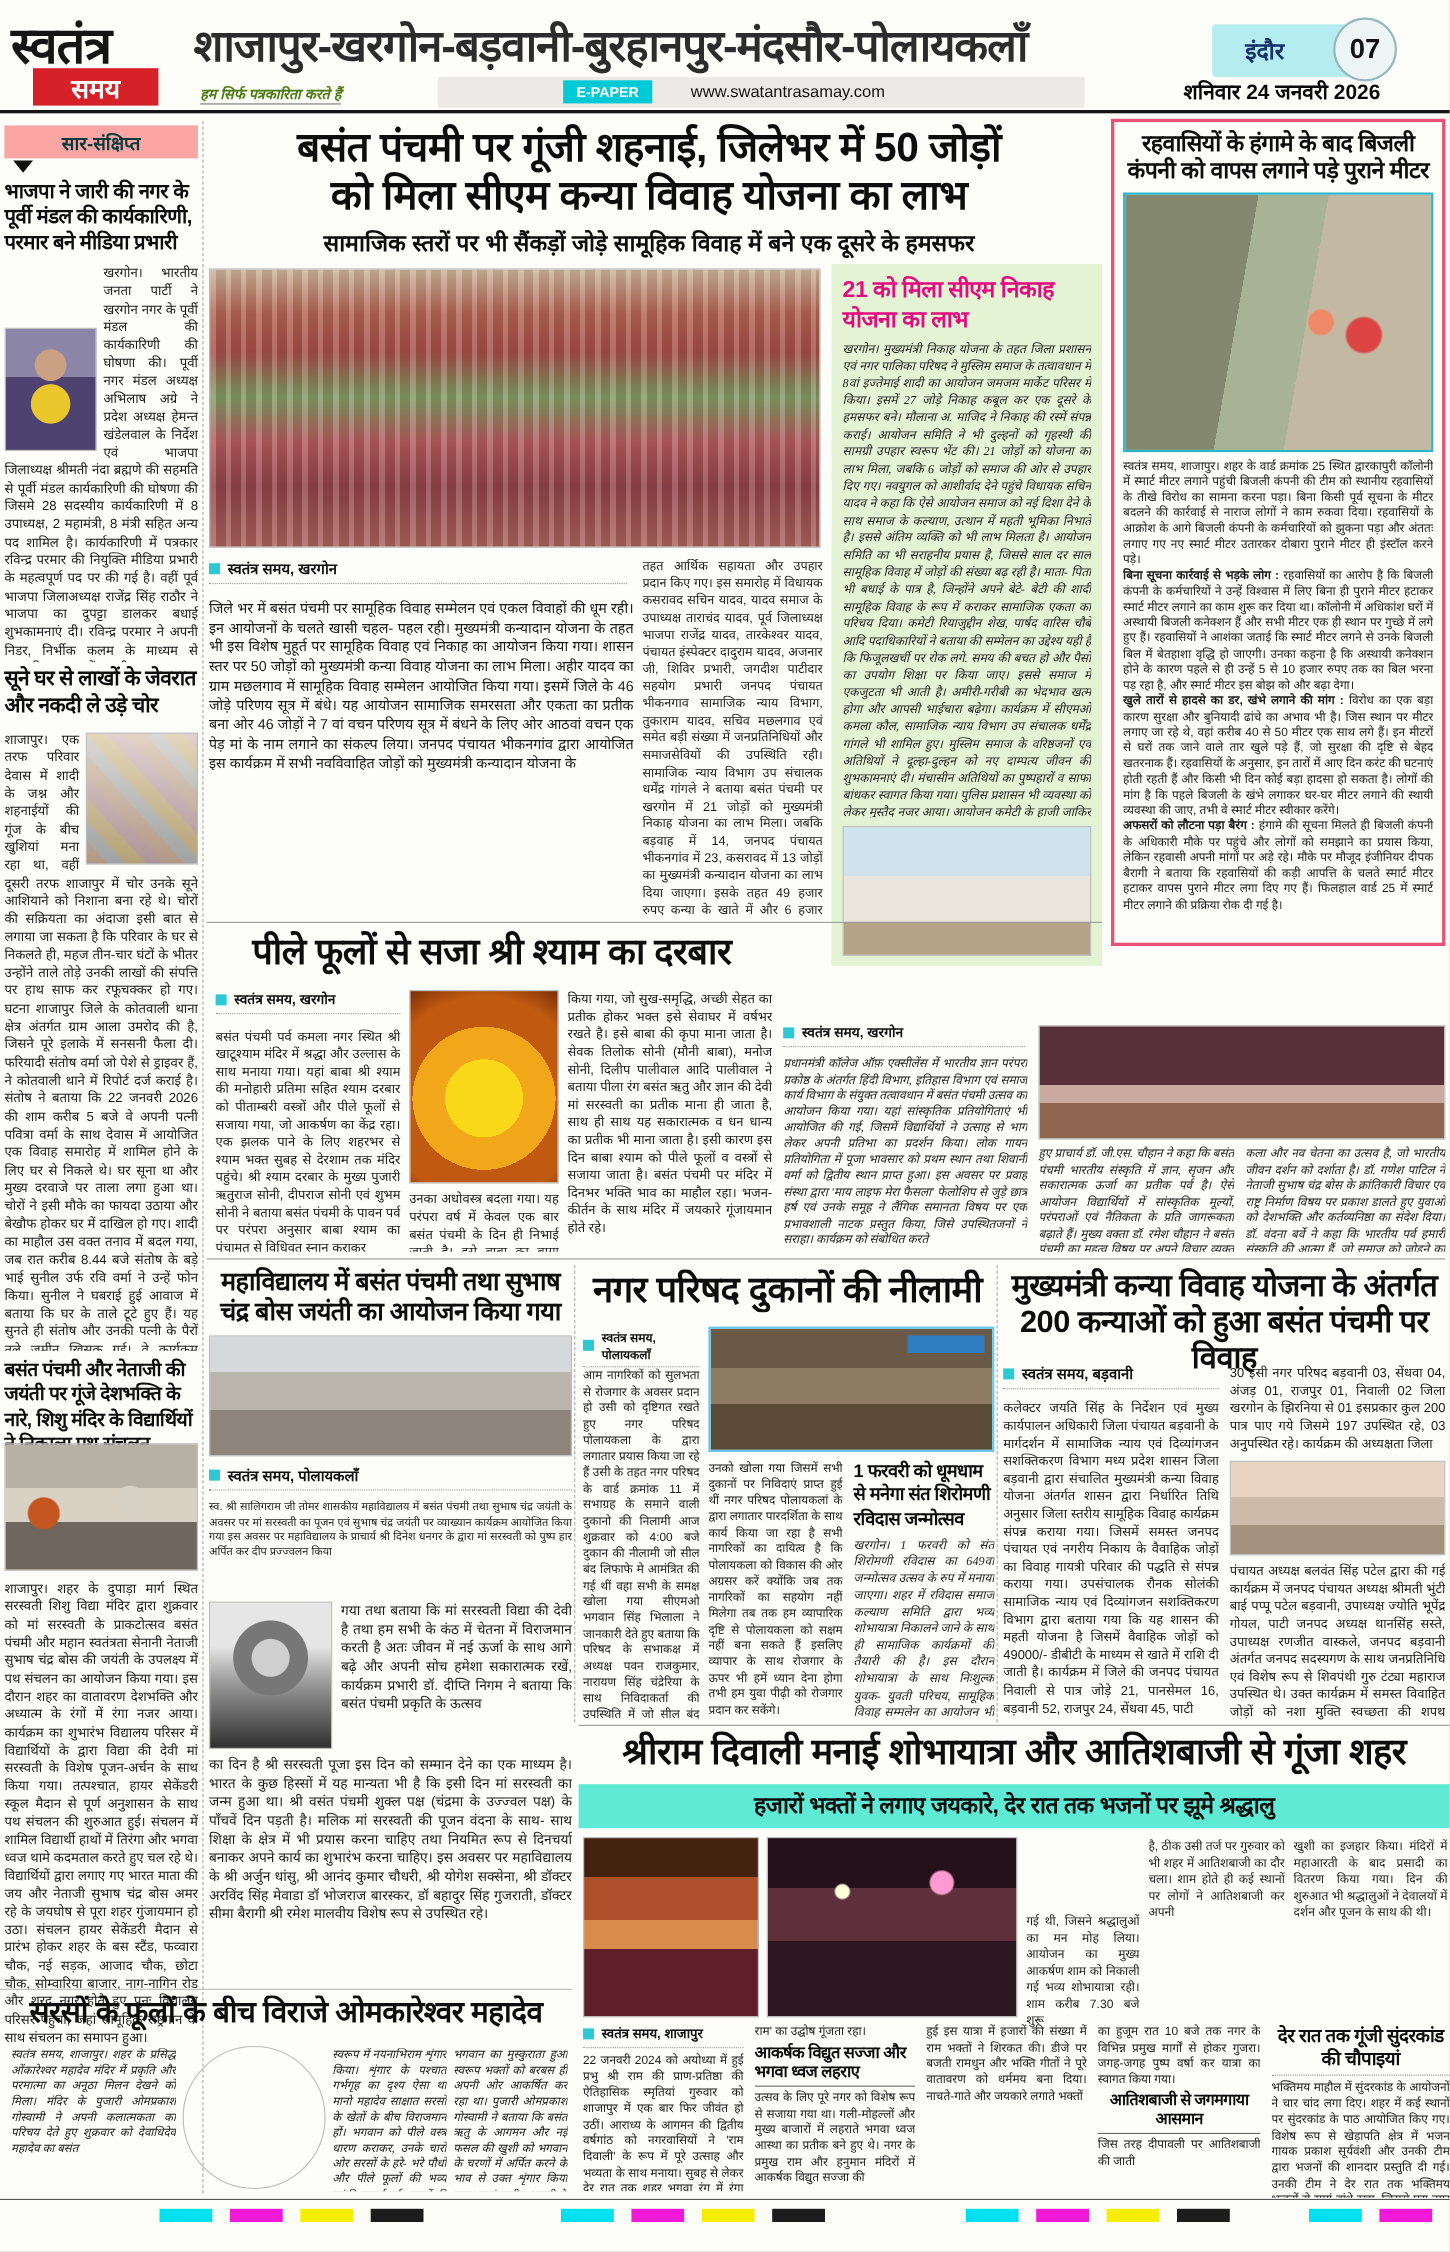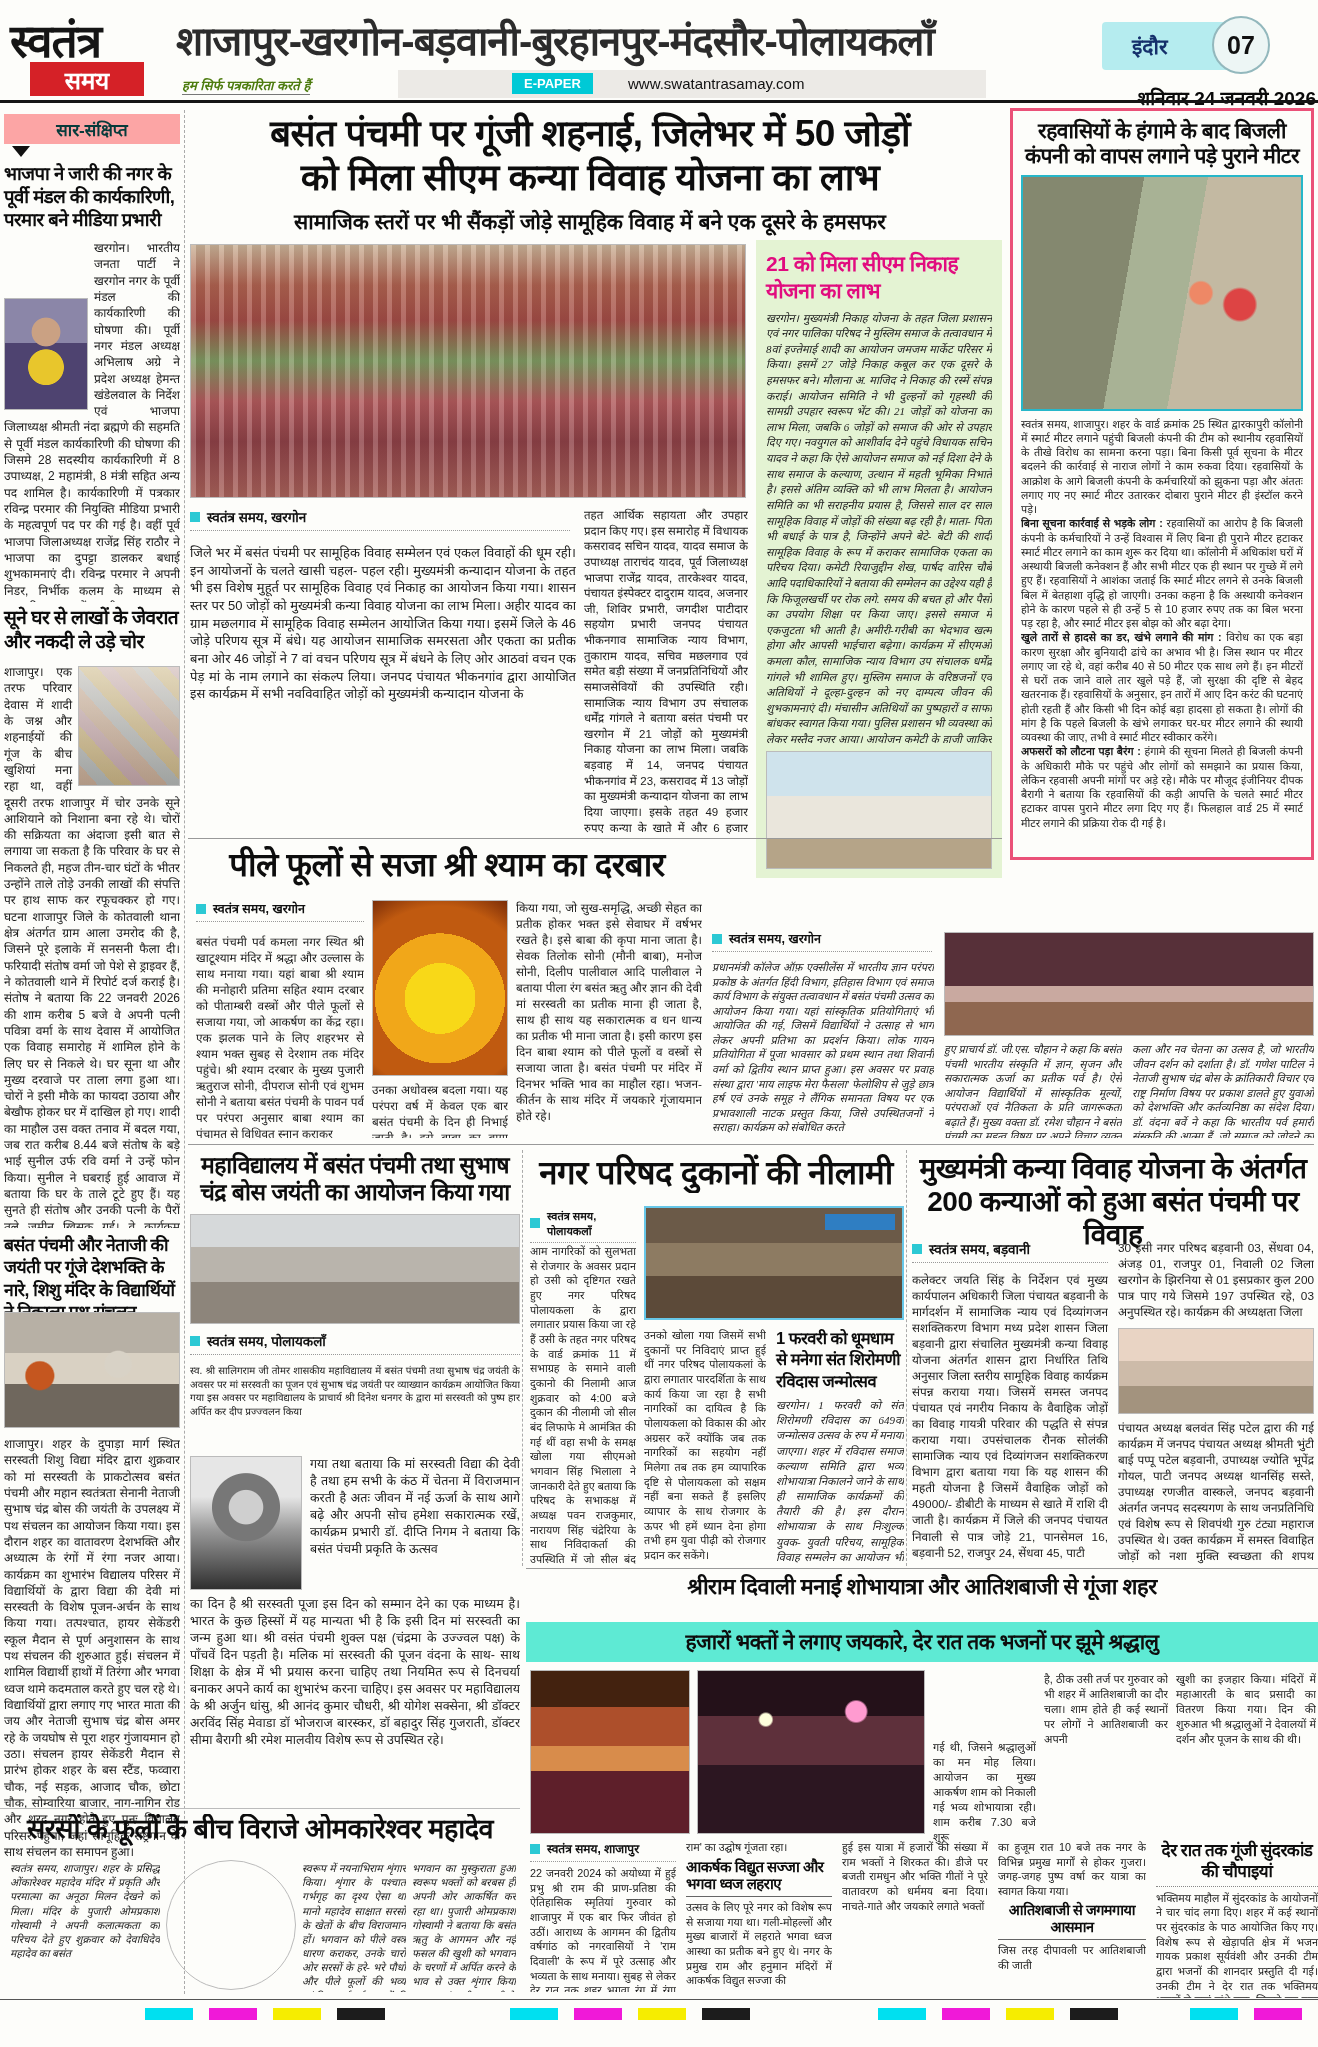--- a/index.html
+++ b/index.html
@@ -71,21 +71,21 @@
     </div>
     <div class="abs" style="left:1212px;top:16px;width:58px;height:58px;border-radius:50%;background:#edf6f5;border:2px solid #93b8bd;display:flex;align-items:center;justify-content:center;">
       <span style="font-size:25px;font-weight:bold;color:#111;">07</span>
     </div>
     <div class="abs" style="left:182px;top:76px;font-size:13px;font-weight:bold;font-style:italic;color:#4d7c0f;border-bottom:1px solid #777;">हम सिर्फ पत्रकारिता करते हैं</div>
     <div class="abs" style="left:398px;top:70px;width:588px;height:28px;background:#eceae6;"></div>
     <div class="abs" style="left:512px;top:73px;background:#00c9d6;color:#fff;font-weight:bold;font-size:13px;padding:3px 12px;">
       <span>E-PAPER</span>
     </div>
     <div class="abs" style="left:628px;top:75px;font-size:15px;color:#111;">www.swatantrasamay.com</div>
-    <div class="abs" style="left:1076px;top:85px;width:240px;font-size:19px;font-weight:bold;color:#0a0a0a;text-align:right;">शनिवार 24 जनवरी 2026</div>
+    <div class="abs" style="left:1076px;top:70px;width:240px;font-size:19px;font-weight:bold;color:#0a0a0a;text-align:left;">शनिवार 24 जनवरी 2026</div>
     <div class="abs" style="left:0;top:100px;width:1318px;height:3px;background:#151515;"></div>
   </div>
 
   <div class="abs vline" style="left:184px;top:110px;height:1884px;"></div>
 
   <div class="abs" style="left:4px;top:114px;width:176px;height:30px;background:#fca5a5;display:flex;align-items:center;justify-content:center;">
     <span style="font-weight:bold;font-size:17px;color:#063b3b;">सार-संक्षिप्त</span>
   </div>
   <div class="abs" style="left:12px;top:146px;width:0;height:0;border-left:9px solid transparent;border-right:9px solid transparent;border-top:11px solid #111;"></div>
 
@@ -199,21 +199,21 @@
     <span class="sq"></span>
     <span>स्वतंत्र समय, बड़वानी</span>
   </div>
   <div class="abs bodytxt" style="left:912px;top:1272px;width:196px;height:292px;font-size:11.8px;">कलेक्टर जयति सिंह के निर्देशन एवं मुख्य कार्यपालन अधिकारी जिला पंचायत बड़वानी के मार्गदर्शन में सामाजिक न्याय एवं दिव्यांगजन सशक्तिकरण विभाग मध्य प्रदेश शासन जिला बड़वानी द्वारा संचालित मुख्यमंत्री कन्या विवाह योजना अंतर्गत शासन द्वारा निर्धारित तिथि अनुसार जिला स्तरीय सामूहिक विवाह कार्यक्रम संपन्न कराया गया। जिसमें समस्त जनपद पंचायत एवं नगरीय निकाय के वैवाहिक जोड़ों का विवाह गायत्री परिवार की पद्धति से संपन्न कराया गया। उपसंचालक रौनक सोलंकी सामाजिक न्याय एवं दिव्यांगजन सशक्तिकरण विभाग द्वारा बताया गया कि यह शासन की महती योजना है जिसमें वैवाहिक जोड़ों को 49000/- डीबीटी के माध्यम से खाते में राशि दी जाती है। कार्यक्रम में जिले की जनपद पंचायत निवाली से पात्र जोड़े 21, पानसेमल 16, बड़वानी 52, राजपुर 24, सेंधवा 45, पाटी</div>
   <div class="abs bodytxt" style="left:1118px;top:1240px;width:196px;height:84px;font-size:11.8px;">30 इसी नगर परिषद बड़वानी 03, सेंधवा 04, अंजड़ 01, राजपुर 01, निवाली 02 जिला खरगोन के झिरनिया से 01 इसप्रकार कुल 200 पात्र पाए गये जिसमे 197 उपस्थित रहे, 03 अनुपस्थित रहे। कार्यक्रम की अध्यक्षता जिला</div>
   <div class="abs photo ph-kanya" style="left:1118px;top:1328px;width:196px;height:86px;"></div>
   <div class="abs bodytxt" style="left:1118px;top:1420px;width:196px;height:144px;font-size:11.8px;">पंचायत अध्यक्ष बलवंत सिंह पटेल द्वारा की गई कार्यक्रम में जनपद पंचायत अध्यक्ष श्रीमती भुंटी बाई पप्पू पटेल बड़वानी, उपाध्यक्ष ज्योति भूपेंद्र गोयल, पाटी जनपद अध्यक्ष थानसिंह सस्ते, उपाध्यक्ष रणजीत वास्कले, जनपद बड़वानी अंतर्गत जनपद सदस्यगण के साथ जनप्रतिनिधि एवं विशेष रूप से शिवपंथी गुरु टंट्या महाराज उपस्थित थे। उक्त कार्यक्रम में समस्त विवाहित जोड़ों को नशा मुक्ति स्वच्छता की शपथ दिलवाई गई।</div>
 
   <div class="abs hline" style="left:526px;top:1568px;width:792px;border-color:#999;"></div>
 
-  <div class="abs hl" style="left:526px;top:1574px;width:792px;font-size:22px;white-space:nowrap;overflow:hidden;">श्रीराम दिवाली मनाई शोभायात्रा और आतिशबाजी से गूंजा शहर</div>
+  <div class="abs hl" style="left:526px;top:1574px;width:792px;font-size:33px;white-space:nowrap;overflow:hidden;">श्रीराम दिवाली मनाई शोभायात्रा और आतिशबाजी से गूंजा शहर</div>
   <div class="abs" style="left:526px;top:1622px;width:792px;height:40px;background:#5eead4;display:flex;align-items:center;justify-content:center;">
     <span class="hl" style="font-size:21px;">हजारों भक्तों ने लगाए जयकारे, देर रात तक भजनों पर झूमे श्रद्धालु</span>
   </div>
   <div class="abs photo ph-stage" style="left:530px;top:1670px;width:160px;height:164px;"></div>
   <div class="abs photo ph-night" style="left:697px;top:1670px;width:228px;height:164px;"></div>
   <div class="abs bodytxt" style="left:933px;top:1740px;width:103px;height:162px;font-size:11px;">गई थी, जिसने श्रद्धालुओं का मन मोह लिया। आयोजन का मुख्य आकर्षण शाम को निकाली गई भव्य शोभायात्रा रही। शाम करीब 7.30 बजे शुरू</div>
   <div class="abs bodytxt" style="left:1044px;top:1672px;width:124px;height:162px;font-size:11px;">है, ठीक उसी तर्ज पर गुरुवार को भी शहर में आतिशबाजी का दौर चला। शाम होते ही कई स्थानों पर लोगों ने आतिशबाजी कर अपनी</div>
   <div class="abs bodytxt" style="left:1176px;top:1672px;width:140px;height:162px;font-size:11px;">खुशी का इजहार किया। मंदिरों में महाआरती के बाद प्रसादी का वितरण किया गया। दिन की शुरुआत भी श्रद्धालुओं ने देवालयों में दर्शन और पूजन के साथ की थी।</div>
 
   <div class="abs" style="left:530px;top:1840px;width:788px;height:158px;">

